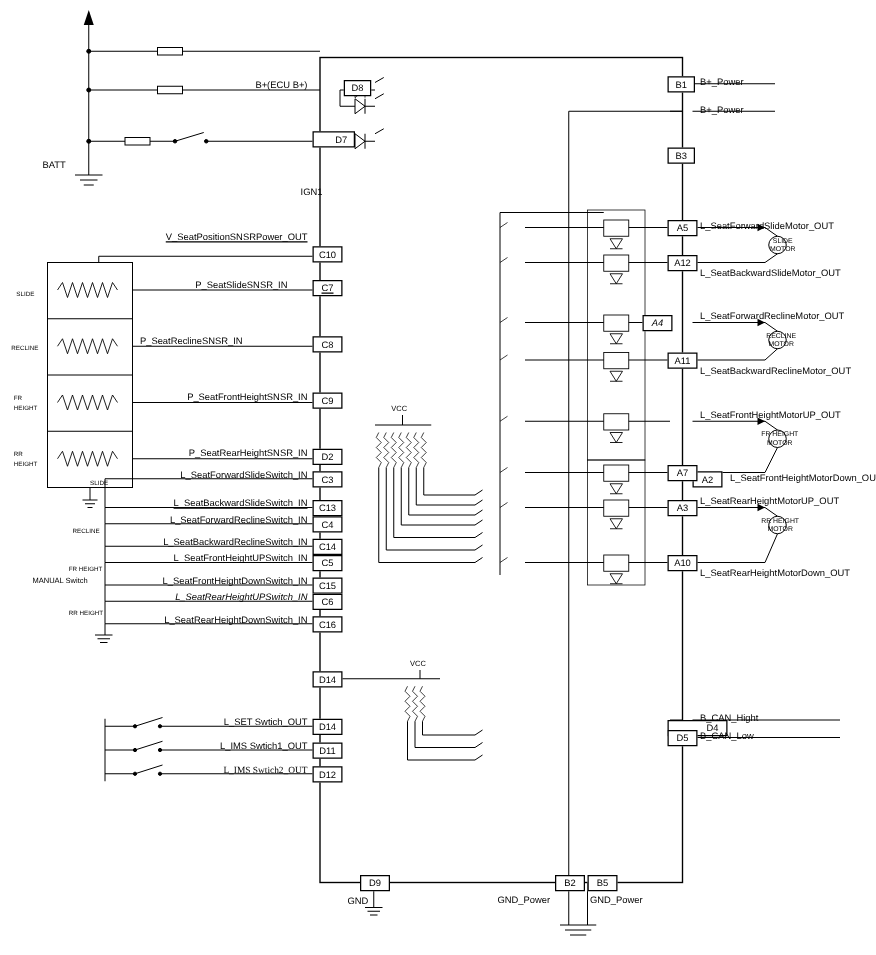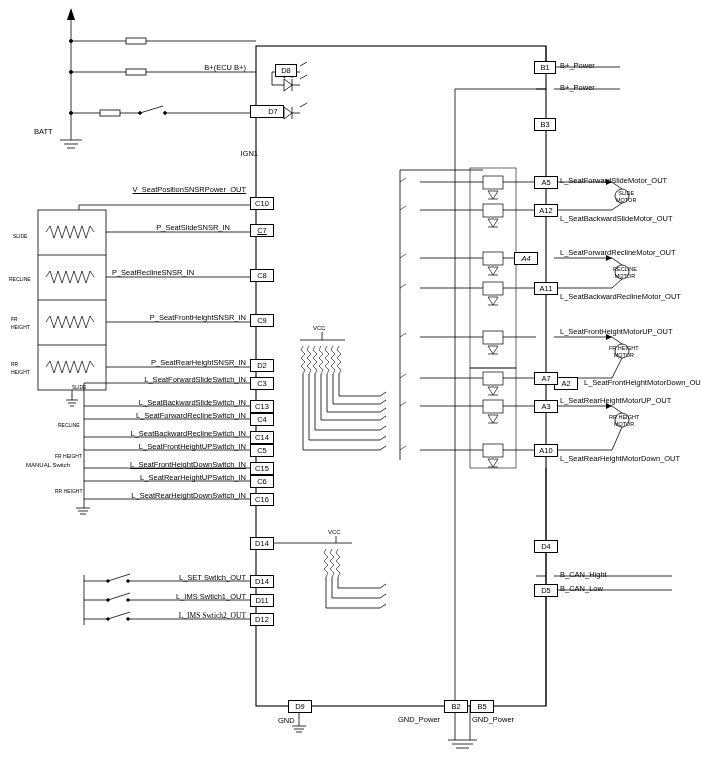--- a/index.html
+++ b/index.html
@@ -315,36 +315,36 @@
 
   <div class="lbl r" style="left:60px;top:314px;width:186px;">P_SeatFrontHeightSNSR_IN</div>
   <div class="pin" style="left:250px;top:314px;width:22px;">C9</div>
 
   <div class="lbl r" style="left:60px;top:359px;width:186px;">P_SeatRearHeightSNSR_IN</div>
   <div class="pin" style="left:250px;top:359px;width:22px;">D2</div>
 
   <div class="lbl r" style="left:60px;top:376px;width:186px;">L_SeatForwardSlideSwitch_IN</div>
   <div class="pin" style="left:250px;top:377px;width:22px;">C3</div>
 
-  <div class="lbl r" style="left:60px;top:399px;width:186px;">L_SeatBackwardSlideSwitch_IN</div>
+  <div class="lbl r" style="left:60px;top:399px;width:186px;text-decoration:underline;">L_SeatBackwardSlideSwitch_IN</div>
   <div class="pin" style="left:250px;top:400px;width:22px;">C13</div>
 
   <div class="lbl r" style="left:60px;top:412px;width:186px;">L_SeatForwardReclineSwitch_IN</div>
   <div class="pin" style="left:250px;top:413px;width:22px;">C4</div>
 
   <div class="lbl r" style="left:60px;top:430px;width:186px;">L_SeatBackwardReclineSwitch_IN</div>
   <div class="pin" style="left:250px;top:431px;width:22px;">C14</div>
 
   <div class="lbl r" style="left:60px;top:443px;width:186px;">L_SeatFrontHeightUPSwitch_IN</div>
   <div class="pin" style="left:250px;top:444px;width:22px;">C5</div>
 
-  <div class="lbl r" style="left:60px;top:461px;width:186px;text-decoration:underline;">L_SeatFrontHeightDownSwitch_IN</div>
+  <div class="lbl r" style="left:60px;top:461px;width:186px;">L_SeatFrontHeightDownSwitch_IN</div>
   <div class="pin" style="left:250px;top:462px;width:22px;">C15</div>
 
-  <div class="lbl r" style="left:60px;top:474px;width:186px;">L_SeatRearHeightUPSwitch_IN</div>
+  <div class="lbl r" style="left:60px;top:474px;width:186px;font-style:italic;">L_SeatRearHeightUPSwitch_IN</div>
   <div class="pin" style="left:250px;top:475px;width:22px;">C6</div>
 
   <div class="lbl r" style="left:60px;top:492px;width:186px;">L_SeatRearHeightDownSwitch_IN</div>
   <div class="pin" style="left:250px;top:493px;width:22px;">C16</div>
 
   <div class="tinytxt" style="left:13px;top:234px;">SLIDE</div>
   <div class="tinytxt" style="left:9px;top:277px;">RECLINE</div>
   <div class="tinytxt" style="left:11px;top:315px;line-height:8px;">FR<br>HEIGHT</div>
   <div class="tinytxt" style="left:11px;top:360px;line-height:8px;">RR<br>HEIGHT</div>
   <div class="tinytxt" style="left:72px;top:385px;">SLIDE</div>
@@ -393,21 +393,21 @@
   <div class="lbl" style="left:560px;top:397px;">L_SeatRearHeightMotorUP_OUT</div>
 
   <div class="pin" style="left:534px;top:444px;width:22px;">A10</div>
   <div class="lbl" style="left:560px;top:455px;">L_SeatRearHeightMotorDown_OUT</div>
 
   <div class="smalltxt" style="left:616px;top:190px;line-height:7px;">SLIDE<br>MOTOR</div>
   <div class="smalltxt" style="left:613px;top:266px;line-height:7px;">RECLINE<br>MOTOR</div>
   <div class="smalltxt" style="left:609px;top:345px;line-height:7px;">FR HEIGHT<br>MOTOR</div>
   <div class="smalltxt" style="left:609px;top:414px;line-height:7px;">RR HEIGHT<br>MOTOR</div>
 
-  <div class="pin" style="left:534px;top:540px;width:22px;">D4</div>
+  <div class="pin" style="left:534px;top:576px;width:22px;padding-left:24px;">D4</div>
   <div class="lbl" style="left:560px;top:571px;">B_CAN_Hight</div>
   <div class="pin" style="left:534px;top:584px;width:22px;">D5</div>
   <div class="lbl" style="left:560px;top:585px;">B_CAN_Low</div>
 
   <div class="pin" style="left:288px;top:700px;width:22px;">D9</div>
   <div class="lbl" style="left:278px;top:717px;">GND</div>
   <div class="pin" style="left:444px;top:700px;width:22px;">B2</div>
   <div class="lbl" style="left:398px;top:716px;">GND_Power</div>
   <div class="pin" style="left:470px;top:700px;width:22px;">B5</div>
   <div class="lbl" style="left:472px;top:716px;">GND_Power</div>

